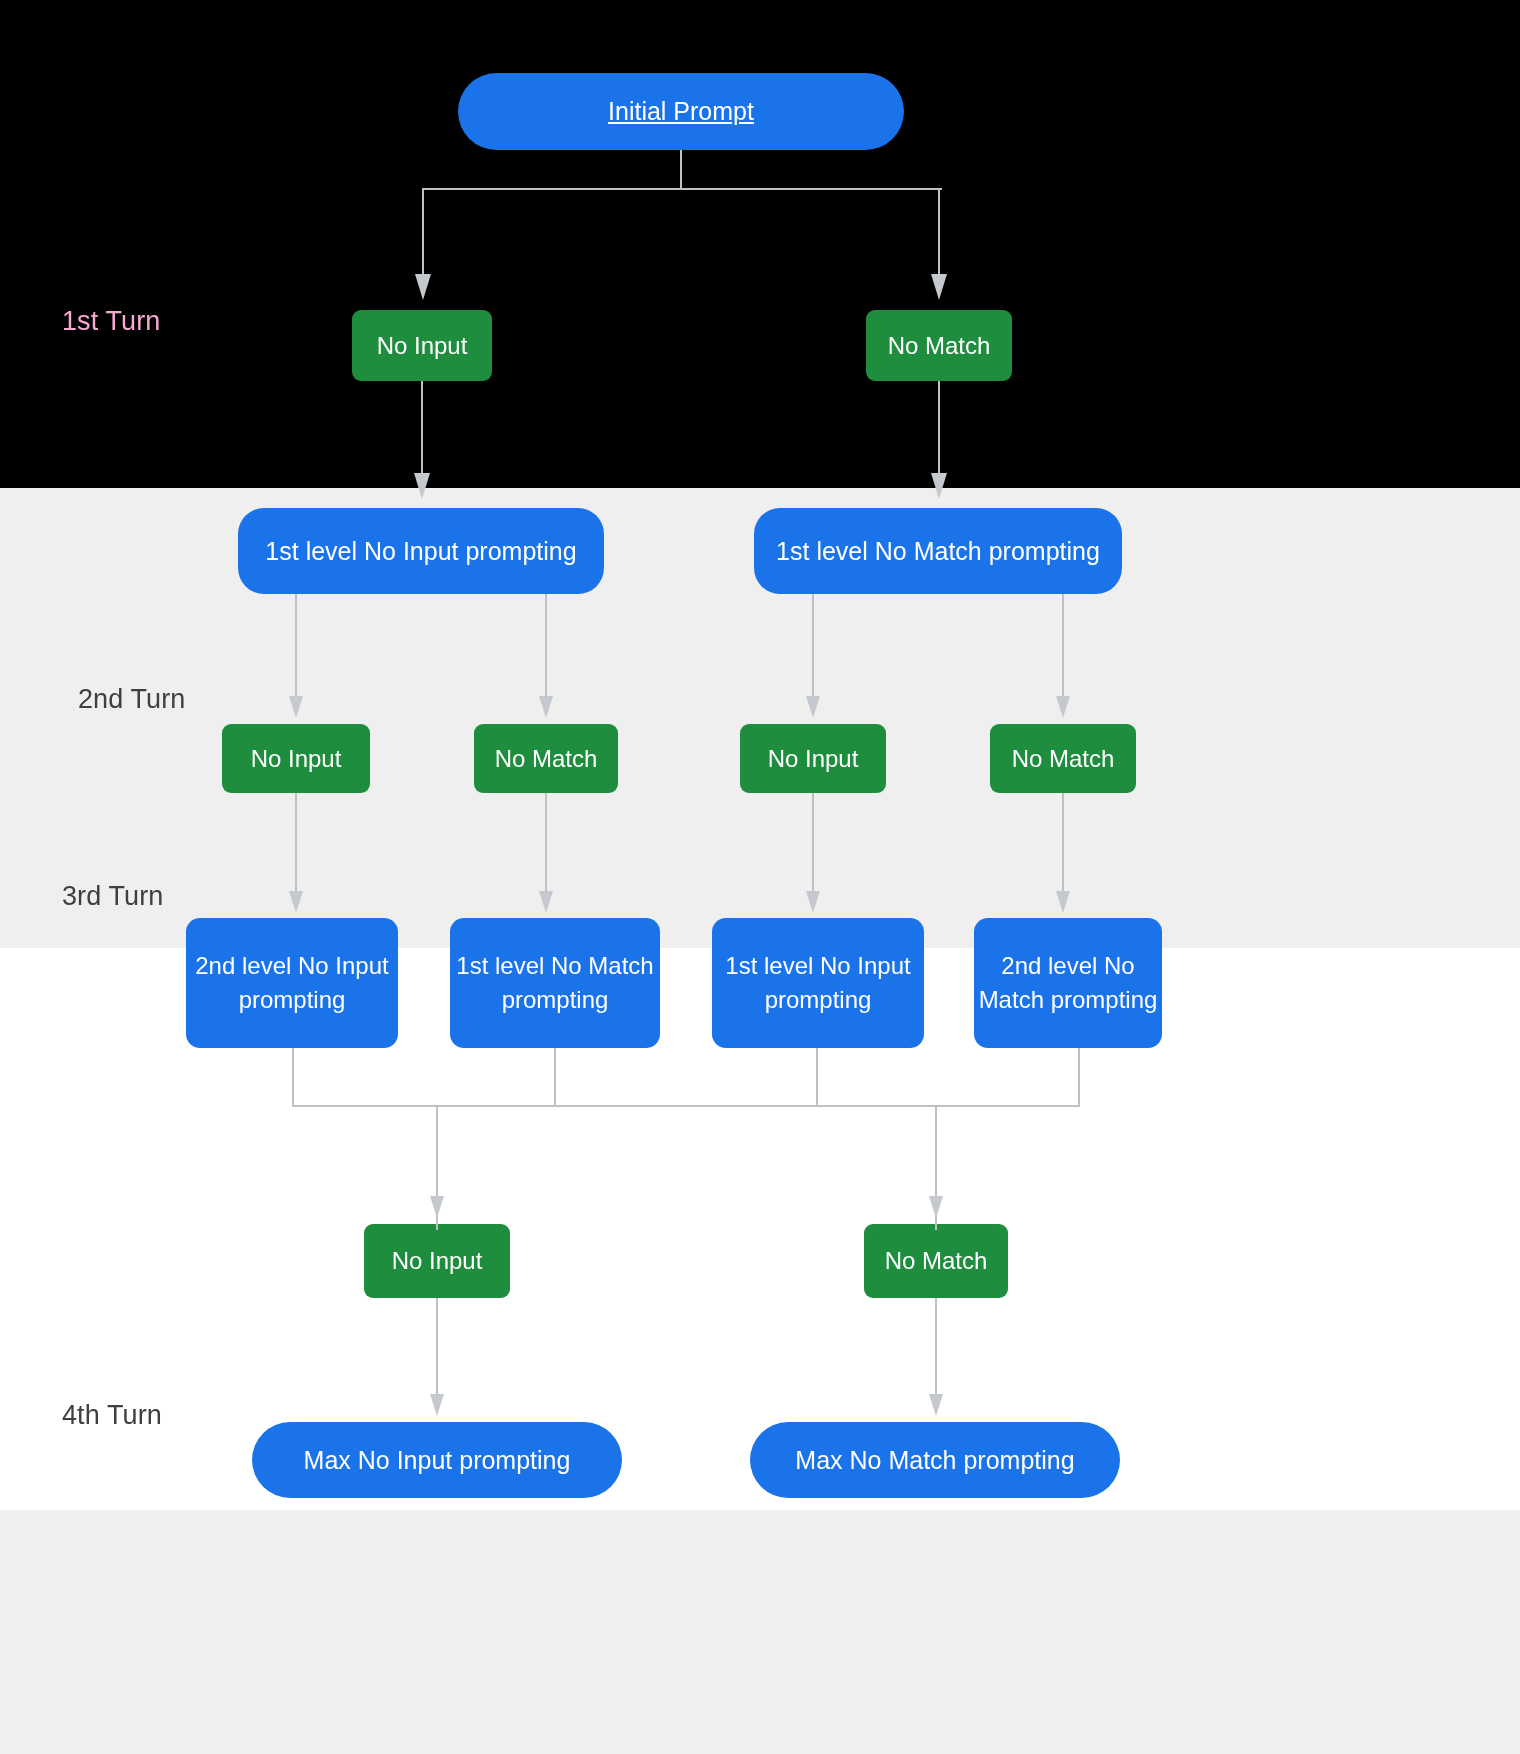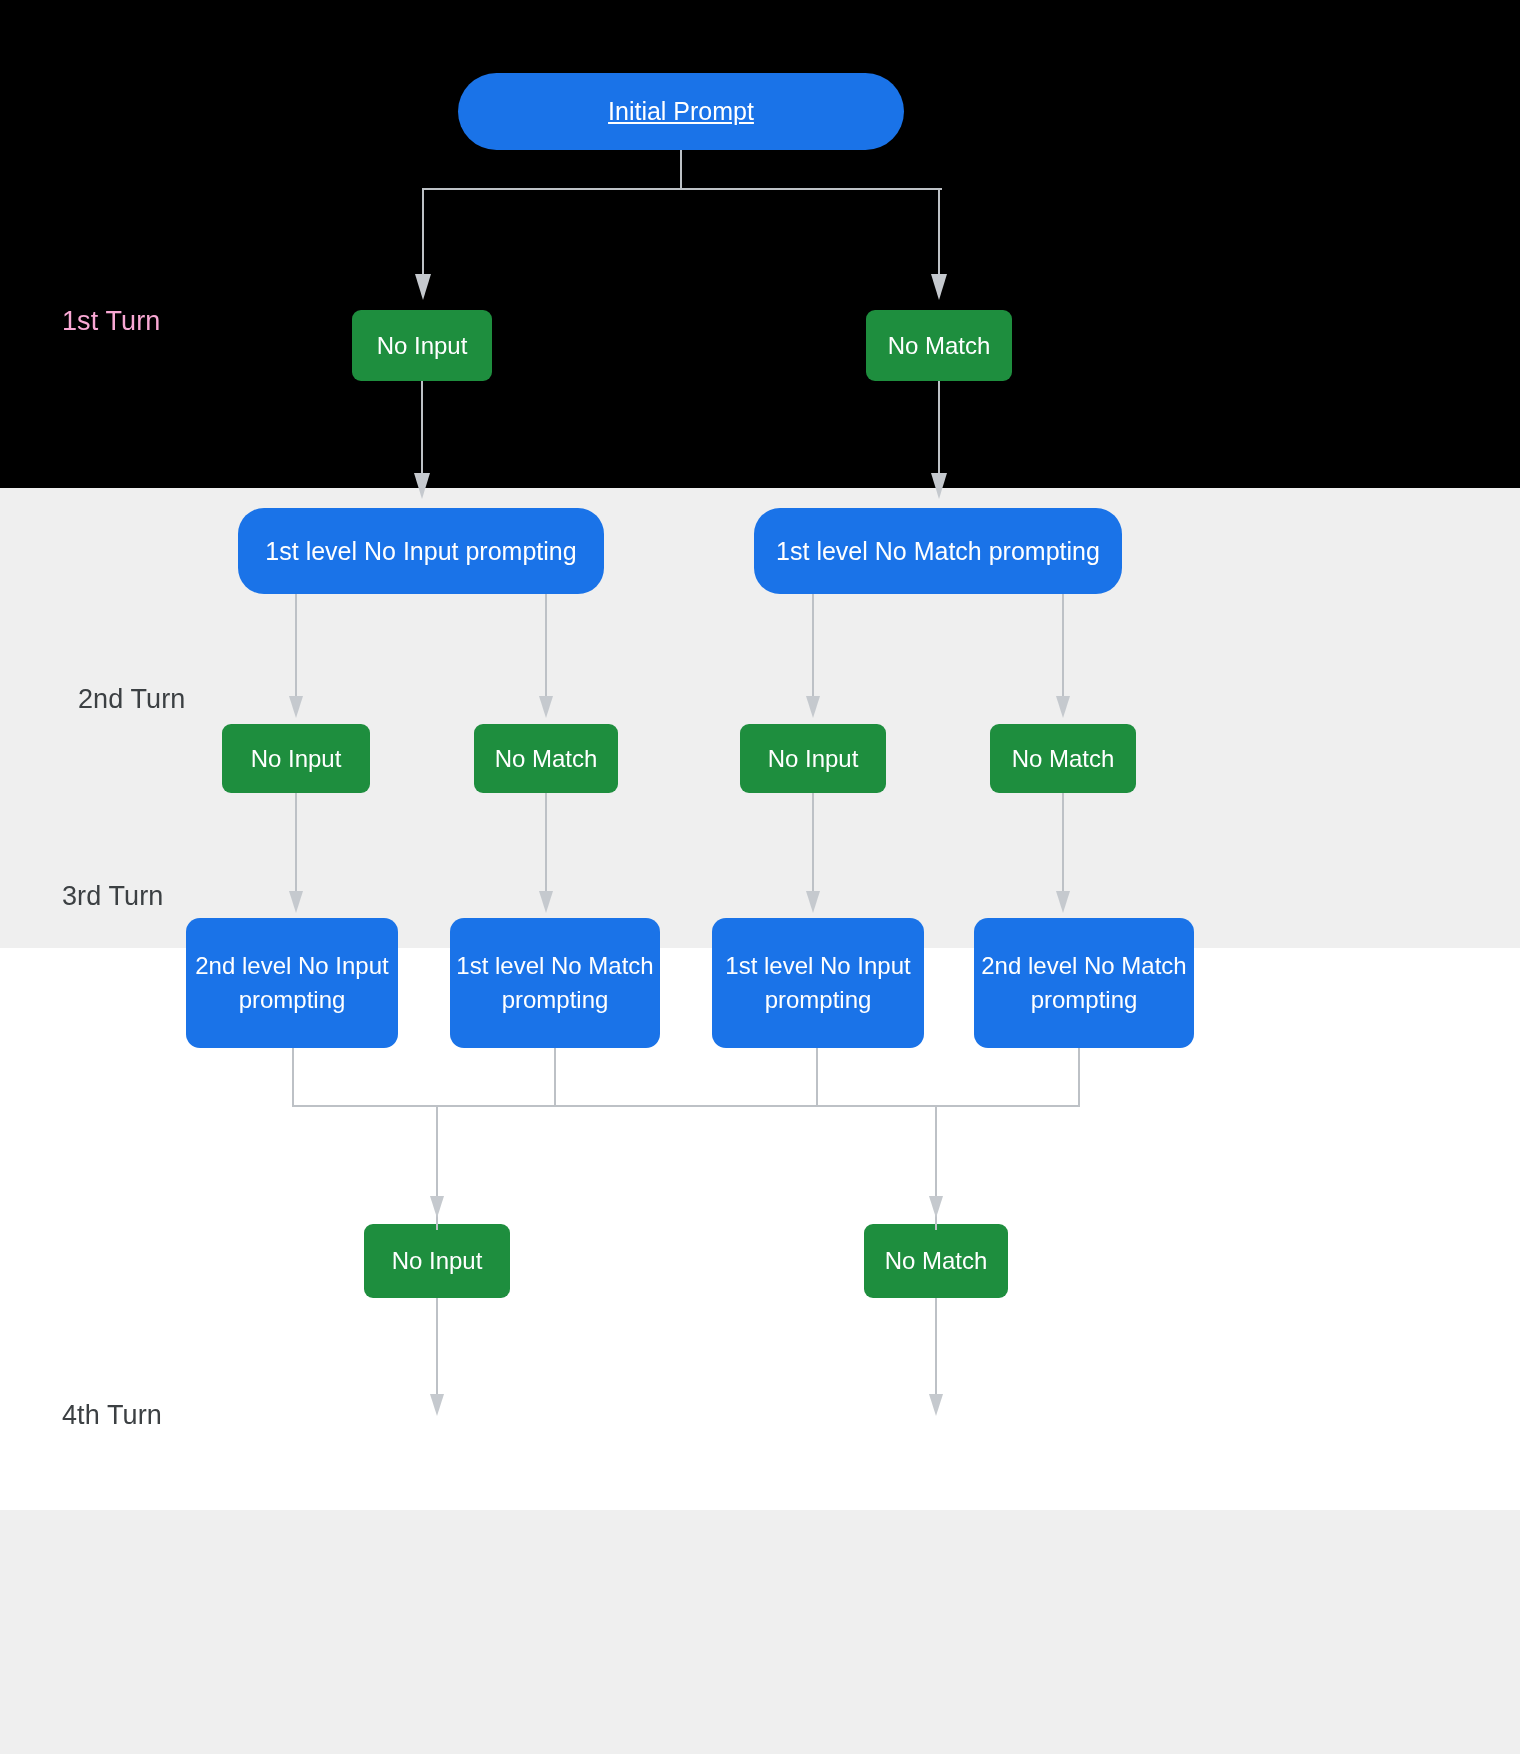--- a/index.html
+++ b/index.html
@@ -83,21 +83,21 @@
   #node-t2-no-input-a { left: 222px; top: 724px; width: 148px; height: 69px; }
   #node-t2-no-match-a { left: 474px; top: 724px; width: 144px; height: 69px; }
   #node-t2-no-input-b { left: 740px; top: 724px; width: 146px; height: 69px; }
   #node-t2-no-match-b { left: 990px; top: 724px; width: 146px; height: 69px; }
 
   
   .node-prompt-tall { border-radius: 14px; font-size: 24px; line-height: 1.42; }
   #node-t3-p1 { left: 186px; top: 918px; width: 212px; height: 130px; }
   #node-t3-p2 { left: 450px; top: 918px; width: 210px; height: 130px; }
   #node-t3-p3 { left: 712px; top: 918px; width: 212px; height: 130px; }
-  #node-t3-p4 { left: 974px; top: 918px; width: 220px; height: 130px; }
+  #node-t3-p4 { left: 974px; top: 918px; width: 188px; height: 130px; }
 
   
   #node-t3-no-input { left: 364px; top: 1224px; width: 146px; height: 74px; }
   #node-t3-no-match { left: 864px; top: 1224px; width: 144px; height: 74px; }
 
   
   #node-t4-max-ni { left: 252px; top: 1422px; width: 370px; height: 76px; border-radius: 40px; }
   #node-t4-max-nm { left: 750px; top: 1422px; width: 370px; height: 76px; border-radius: 40px; }
 
   
@@ -202,20 +202,22 @@
   <div class="node node-event" id="node-t2-no-match-b">No Match</div>
 
   <div class="node node-prompt node-prompt-tall" id="node-t3-p1">2nd level No Input prompting</div>
   <div class="node node-prompt node-prompt-tall" id="node-t3-p2">1st level No Match prompting</div>
   <div class="node node-prompt node-prompt-tall" id="node-t3-p3">1st level No Input prompting</div>
   <div class="node node-prompt node-prompt-tall" id="node-t3-p4">2nd level No Match prompting</div>
 
   <div class="node node-event" id="node-t3-no-input">No Input</div>
   <div class="node node-event" id="node-t3-no-match">No Match</div>
 
+  <div class="node node-prompt" id="node-t4-max-ni">Max No Input prompting</div>
+  <div class="node node-prompt" id="node-t4-max-nm">Max No Match prompting</div>
 
   <div class="conn vline" style="left:436px; top:1105px; height:125px;"></div>
   <div class="arrow arrow-sm" style="left:430px; top:1196px; border-top-color:#c5c9ce;"></div>
 
   <div class="conn vline" style="left:935px; top:1105px; height:125px;"></div>
   <div class="arrow arrow-sm" style="left:929px; top:1196px; border-top-color:#c5c9ce;"></div>
 
 </div>
 
 </body></html>

